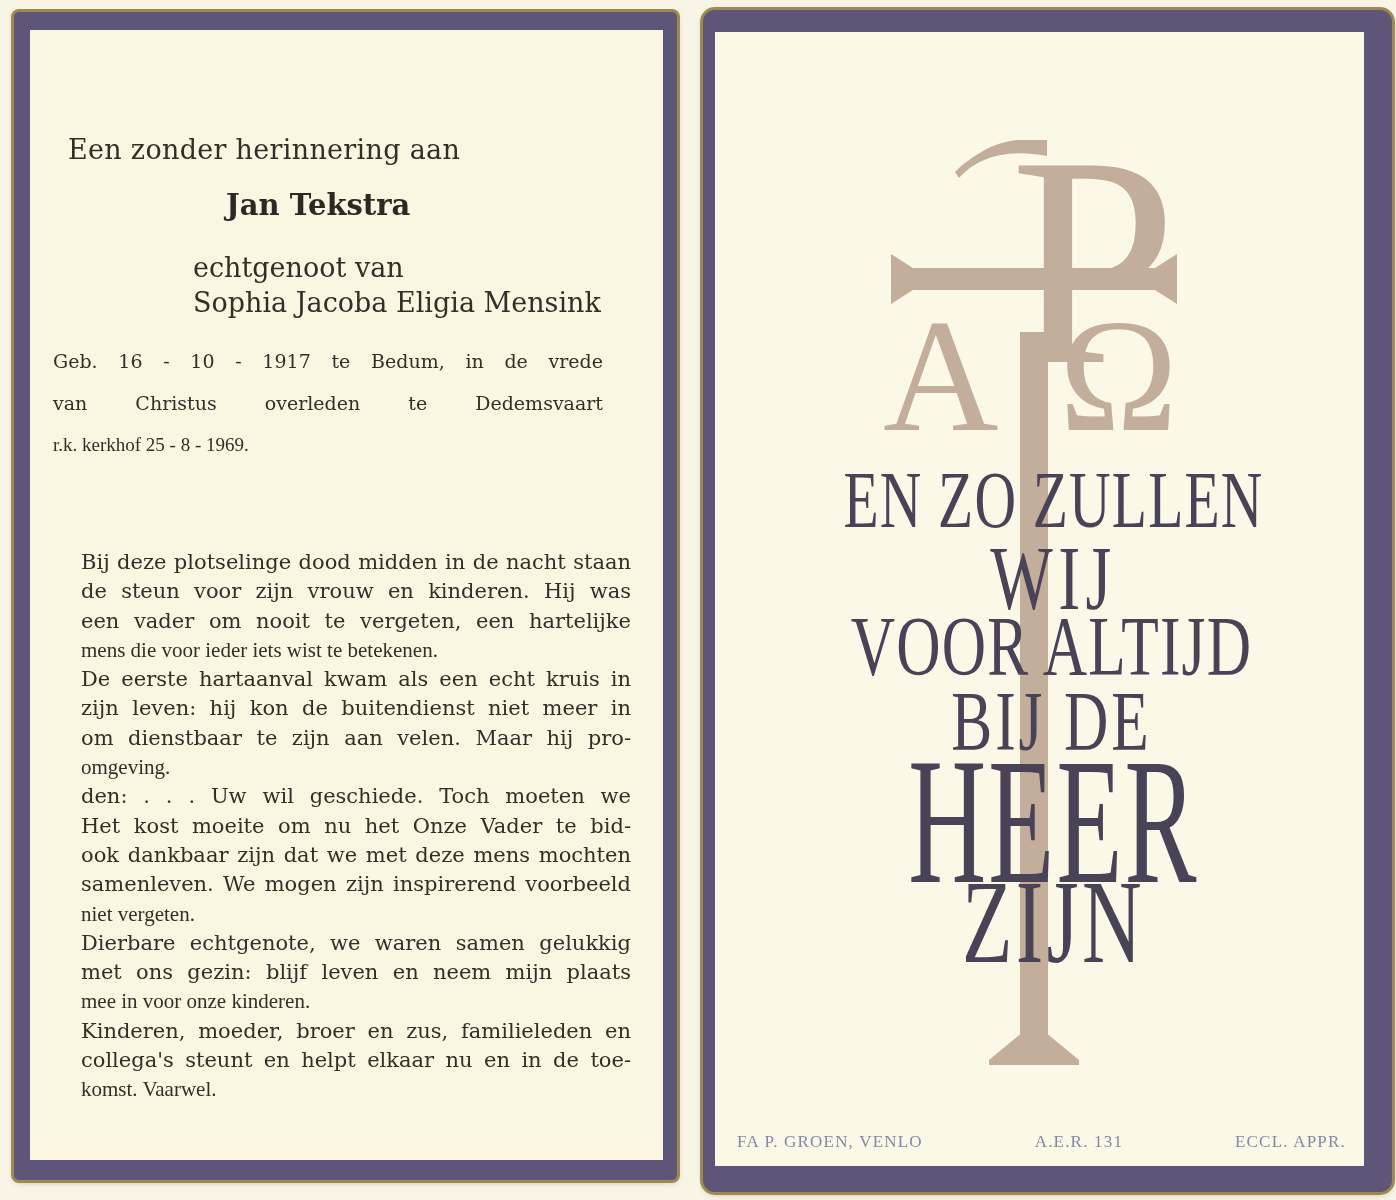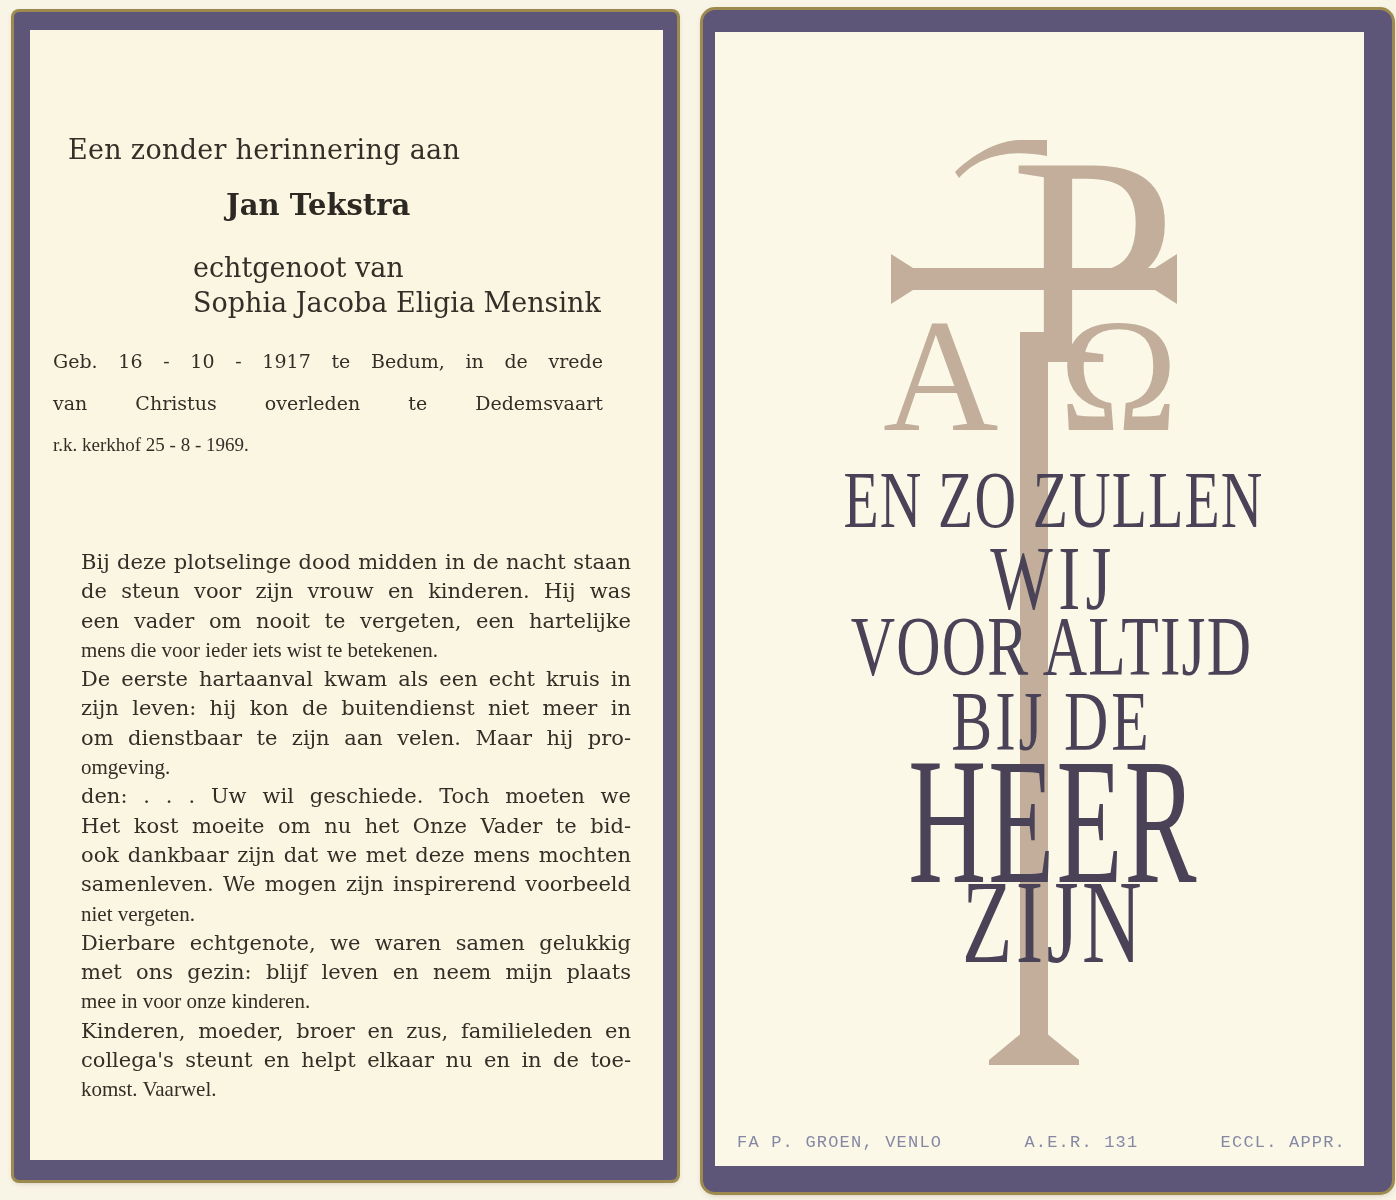--- a/index.html
+++ b/index.html
@@ -42,21 +42,21 @@
   .cal1{top:428px;font-size:80px;transform:translateX(14px) scaleX(.72);}
   .cal2{top:500px;font-size:92px;letter-spacing:.08em;transform:translateX(14px) scaleX(.72);}
   .cal3{top:573px;font-size:84px;transform:translateX(12px) scaleX(.73);}
   .cal4{top:648px;font-size:84px;letter-spacing:.05em;transform:translateX(12px) scaleX(.73);}
   .cal5{top:700px;font-size:180px;transform:translateX(14px) scaleX(.60);}
   .cal6{top:832px;font-size:118px;letter-spacing:.04em;transform:translateX(14px) scaleX(.70);}
 
   .credits{
     position:absolute;left:22px;right:18px;bottom:14px;
     display:flex;justify-content:space-between;align-items:baseline;
-    font-family:Liberation Mono, monospace;font-size:17px;
+    font-family:Liberation Serif, serif;font-size:17px;
     letter-spacing:1.2px;color:#8588a3;
   }
 </style>
 </head>
 <body>
 
 <div class="scan">
 
   <div class="card card-left">
     <div class="page page-left">

